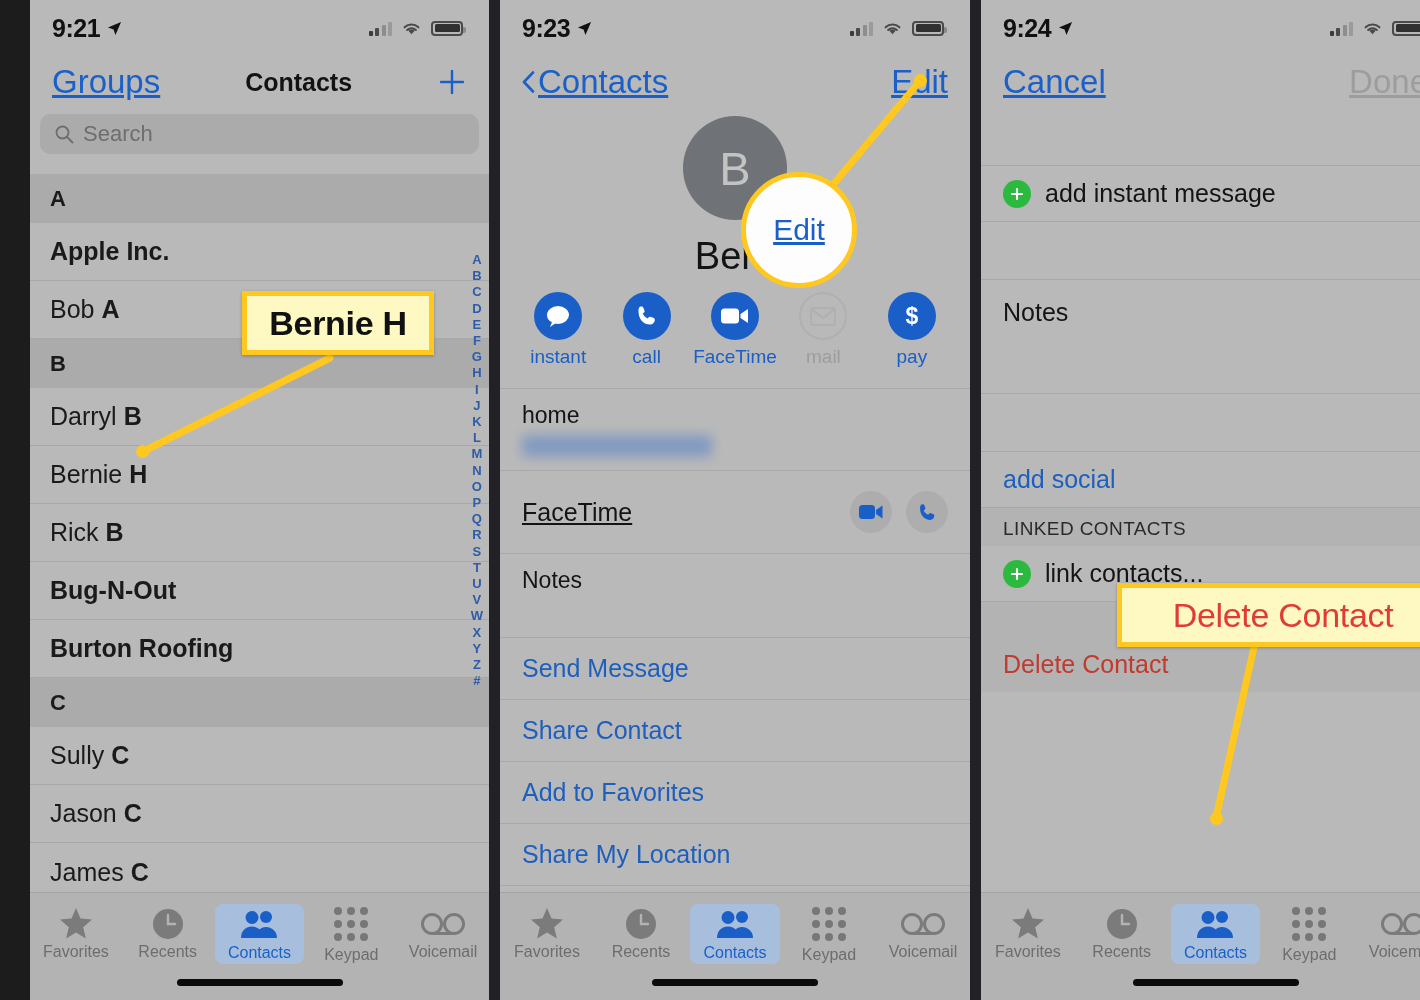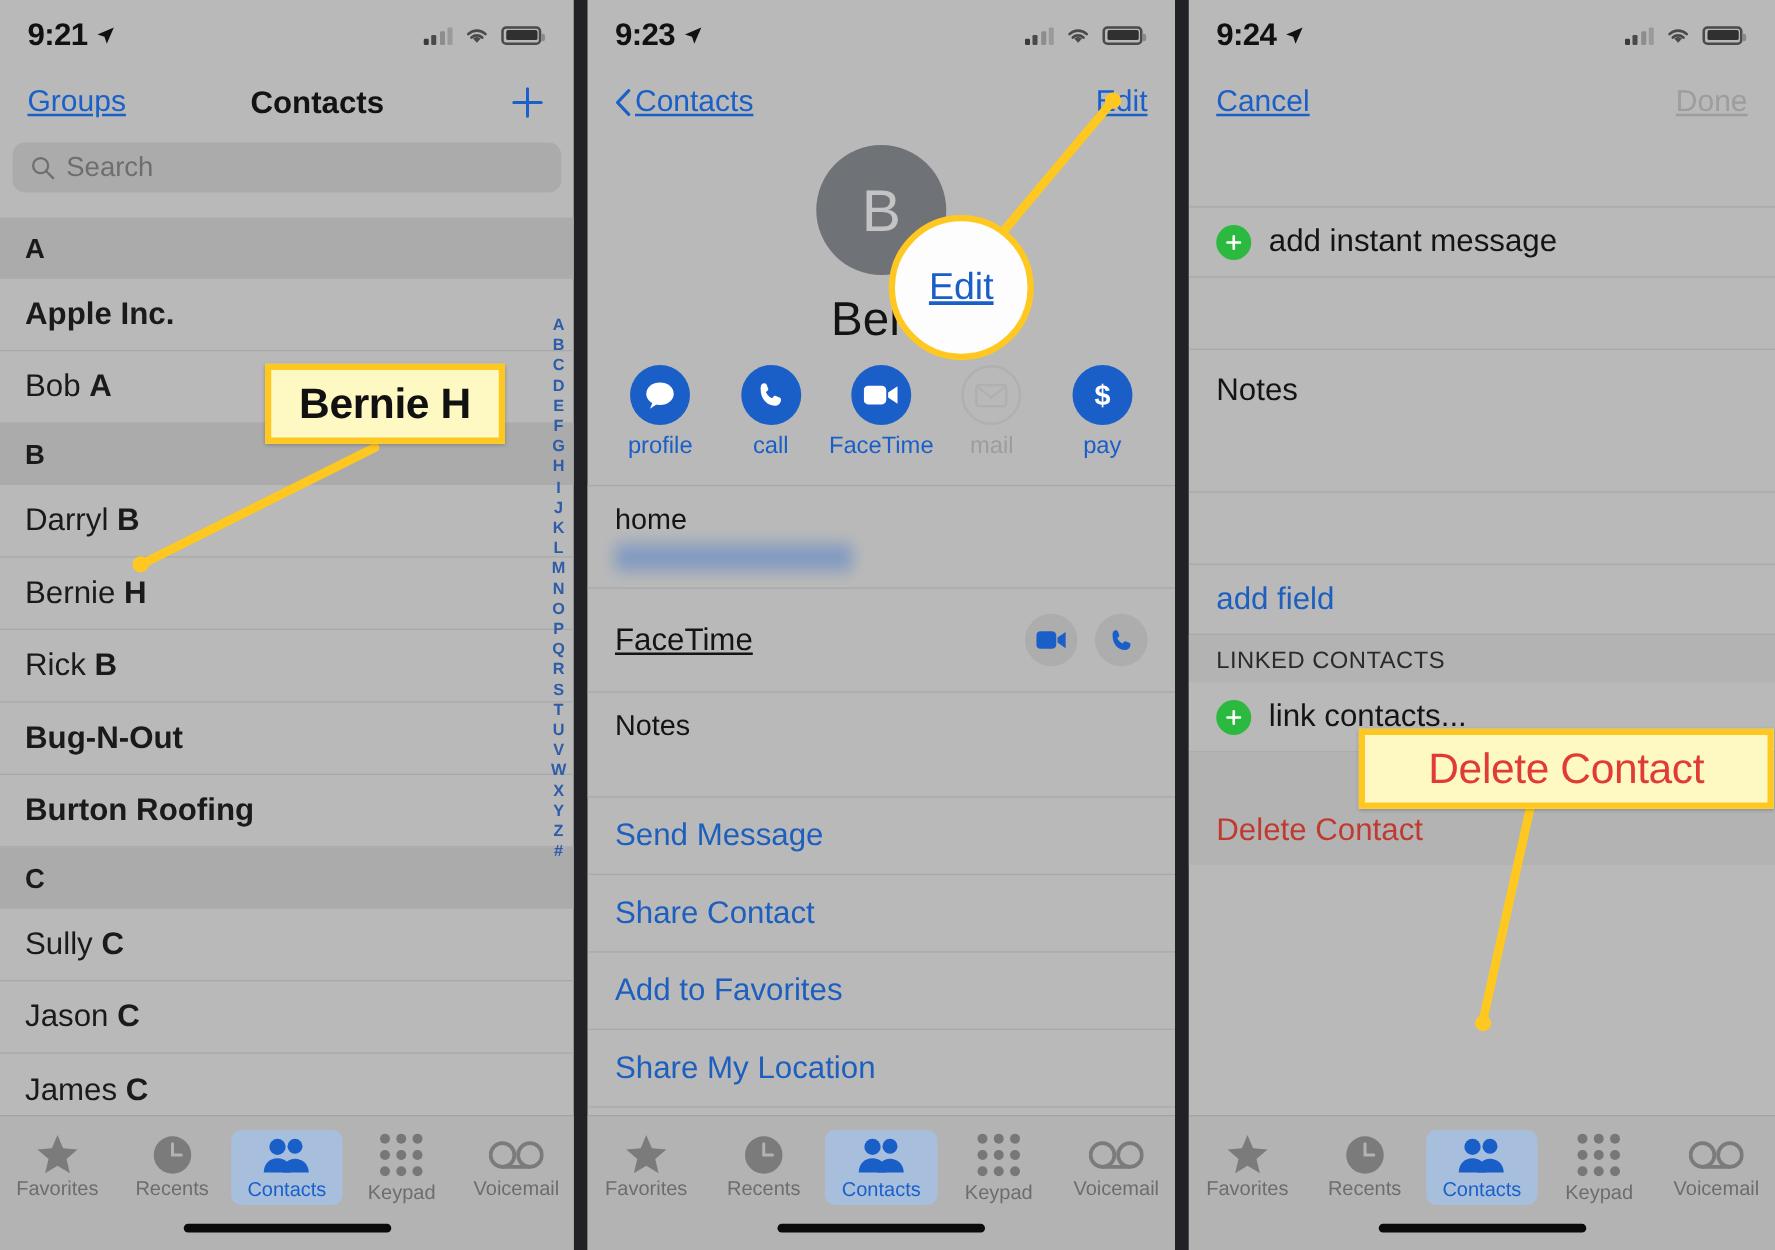--- a/index.html
+++ b/index.html
@@ -2,21 +2,21 @@
 <html><head>
 <meta charset="utf-8">
 <style>
   * { box-sizing: border-box; margin: 0; padding: 0; }
   html, body {
     width: 1420px; height: 1000px;
     background: #1c1c1c;
     font-family: "Liberation Sans", sans-serif;
     overflow: hidden;
   }
-  .stage { position: relative; width: 1385px; height: 1000px; display: flex; }
+  .stage { position: relative; width: 1385px; height: 1000px; display: flex; margin-left: 30px; }
 
   
   .panel {
     position: relative;
     height: 1000px;
     background: #b9b9b9;
     overflow: hidden;
     flex: 0 0 auto;
   }
   .panel.p1 { width: 459px; }
@@ -47,21 +47,21 @@
   }
   .batt::after{ content:""; position:absolute; right:-5px; top:4px; width:3px;
     height:6px; background:#8a8a8a; border-radius:0 2px 2px 0;}
   .batt span { display:block; height:100%; background:#303030; border-radius:1.5px; }
 
   
   .navbar {
     height: 52px; display: flex; align-items: center;
     justify-content: space-between; padding: 0 22px;
   }
-  .nav-link { font-size: 24px; color: #1a60c8; text-decoration: underline; cursor: pointer;}
+  .nav-link { font-size: 33px; color: #1a60c8; text-decoration: underline; cursor: pointer;}
   .nav-link.disabled { color: #9d9d9d; }
   .nav-title { font-size: 25px; font-weight: 700; color: #131313; }
   .nav-back { display: flex; align-items: center; gap: 3px; }
   .chev { width: 13px; height: 22px; }
   .plus-icon { width: 30px; height: 30px; }
 
   
   .search-wrap { padding: 6px 10px 20px; }
   .search-box {
     height: 40px; background: #ababab; border-radius: 10px;
@@ -443,21 +443,21 @@
     </div>
 
     <div class="actions" id="p2-actions">
         <div class="act">
           <span class="circ">
             <svg width="26" height="24" viewBox="0 0 26 24">
               <ellipse cx="13" cy="11" rx="11" ry="9" fill="#fff"></ellipse>
               <path d="M7 18 L5 23 L11 19 Z" fill="#fff"></path>
             </svg>
           </span>
-          <span class="alabel">profile</span>
+          <span class="alabel">instant</span>
         </div>
         <div class="act">
           <span class="circ">
             <svg width="24" height="24" viewBox="0 0 24 24">
               <path d="M6.6 2.5 c1 0 1.5.6 1.9 1.6 l1 2.6 c.3.8.1 1.4-.5 1.9 l-1.3 1 c1 2.3 2.7 4 5 5 l1-1.3 c.5-.6 1.1-.8 1.9-.5 l2.6 1 c1 .4 1.6.9 1.6 1.9 0 2.6-2.1 4.8-4.7 4.8 C8.6 20.5 3.5 15.4 3.5 7.2 3.5 4.6 4 2.5 6.6 2.5Z" fill="#fff"></path>
             </svg>
           </span>
           <span class="alabel">call</span>
         </div>
         <div class="act">
@@ -641,21 +641,21 @@
             </svg>
           </span>
           <span class="e-label">add instant message</span>
         </div>
         <div class="e-blank"></div>
         <div class="erow tall">
           <span class="e-label">Notes</span>
         </div>
         <div class="e-blank"></div>
         <div class="erow">
-          <span class="e-link">add field</span>
+          <span class="e-link">add social</span>
         </div>
       </div>
 
     <div class="e-band">
       <div class="sec-cap">LINKED CONTACTS</div>
       <div class="erow" style="background:#b9b9b9;">
         <span class="plus-green">
           <svg width="16" height="16" viewBox="0 0 16 16">
             <path d="M8 3 V13 M3 8 H13" stroke="#fff" stroke-width="2.1" stroke-linecap="round"></path>
           </svg>

